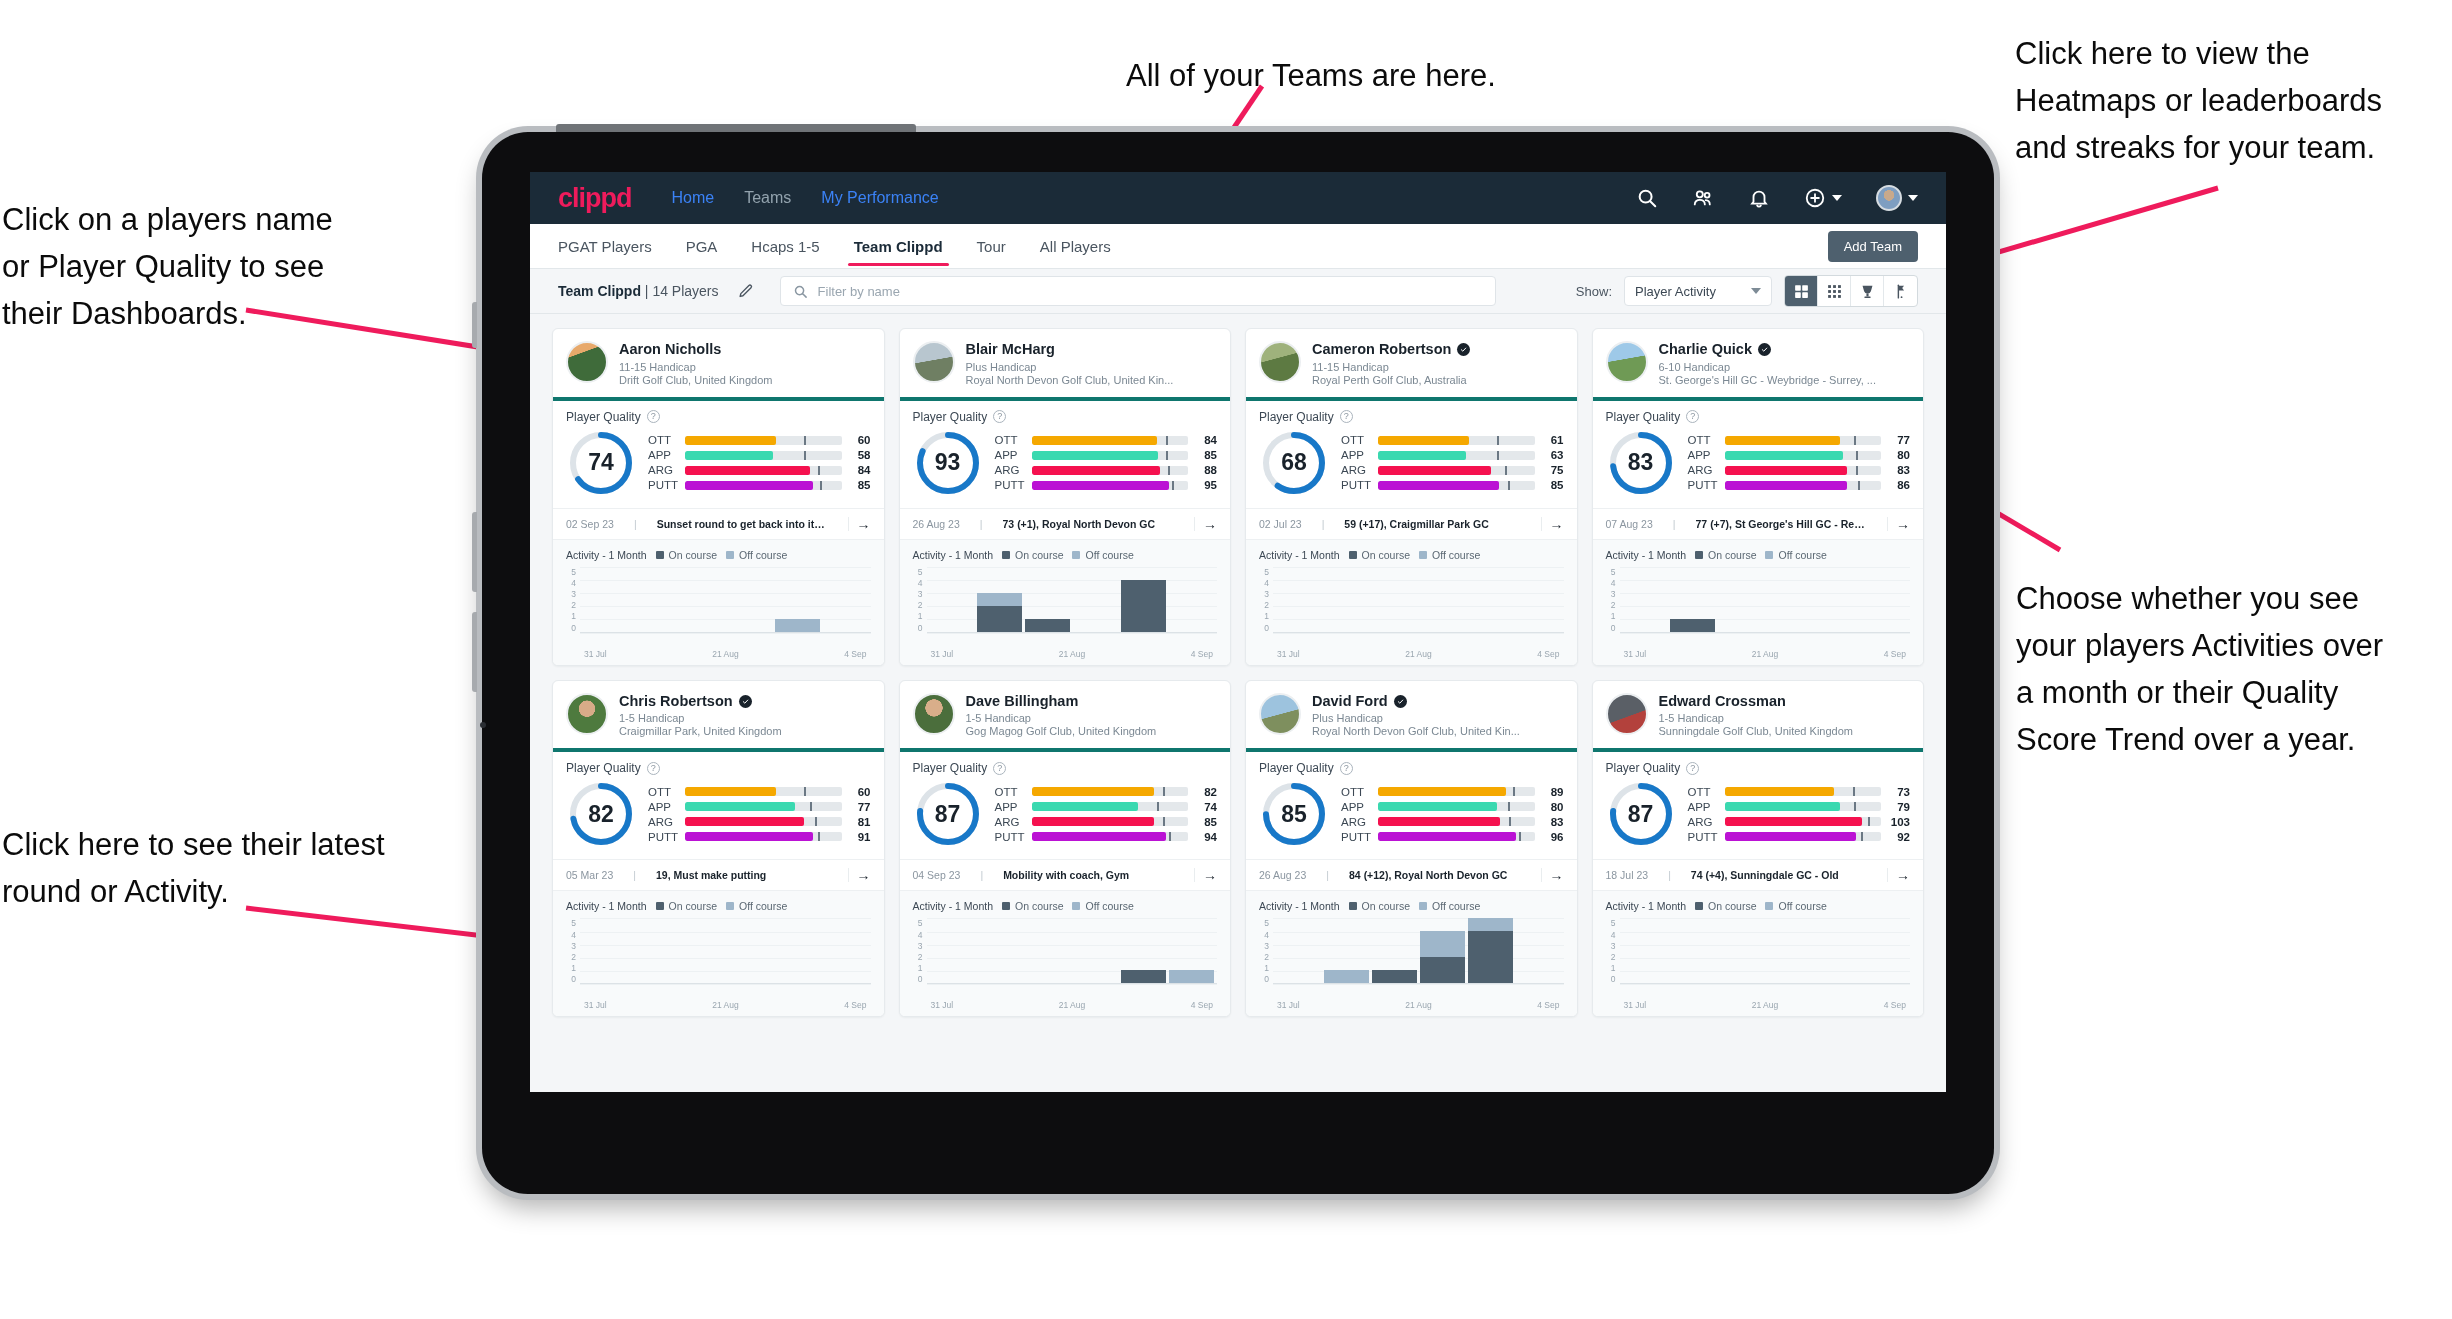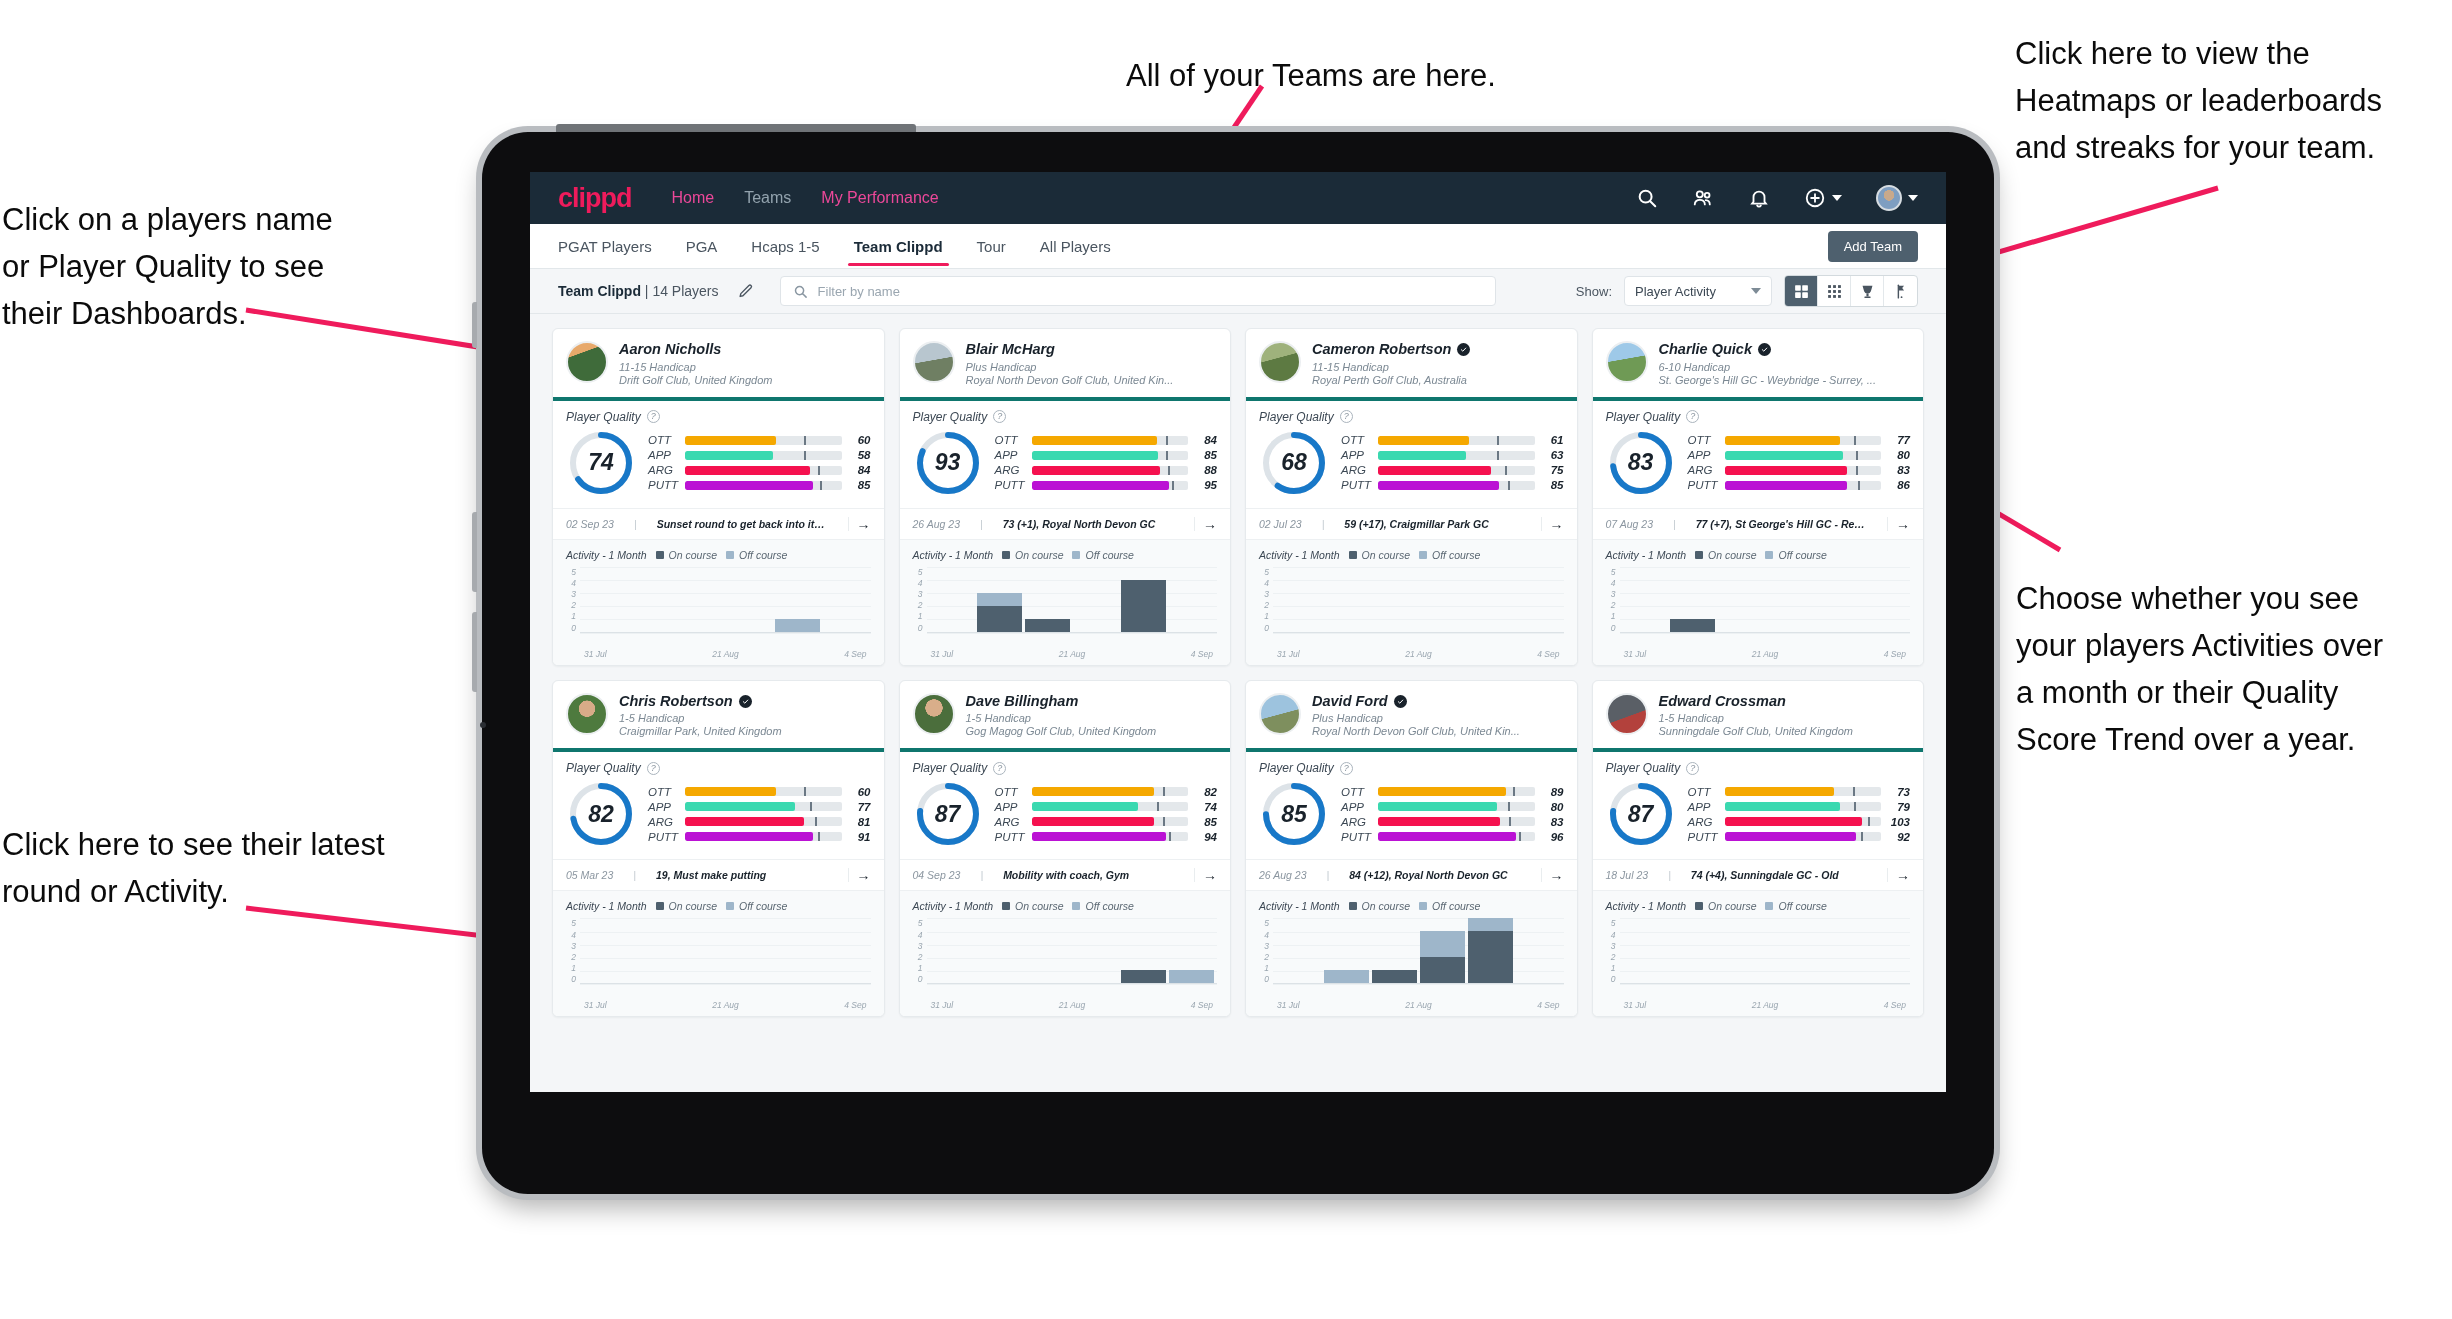--- a/index.html
+++ b/index.html
@@ -52,21 +52,21 @@
     overflow: hidden;
   }
 
   
   .navbar {
     height: 52px; background: #1b2b38;
     display: flex; align-items: center; padding: 0 28px;
   }
   .logo { color:#ef1b5c; font-size:27px; font-weight:700; letter-spacing:-1px; font-family:Liberation Sans, sans-serif; }
   .navlinks { display:flex; align-items:center; gap:30px; margin-left:40px; }
-  .navlink { color:#ec4899; font-size:16px; }
+  .navlink { color:#3b82f6; font-size:16px; }
   .navlink.dim { color:#93a3ae; }
   .nav-right { margin-left:auto; display:flex; align-items:center; gap:34px; }
   .nic { width:22px; height:22px; color:#ffffff; display:block; }
   .nic svg { width:100%; height:100%; display:block; }
   .plus-wrap, .avatar-wrap { display:flex; align-items:center; gap:6px; }
   .caret { width:0;height:0;border-left:5px solid transparent;border-right:5px solid transparent;border-top:6px solid #ffffff; }
   .avatar-sm { width:26px;height:26px;border-radius:50%;background:
       radial-gradient(circle at 50% 38%, #c9a98b 0 30%, #7e9ec1 31% 100%);
       border:2px solid #d7dde2; }
 
@@ -106,21 +106,21 @@
   .select .chev { margin-left:auto; width:0;height:0;border-left:5px solid transparent;border-right:5px solid transparent;border-top:6px solid #7d8b96; }
   .viewtoggle { display:flex; border:1px solid #d3dade; border-radius:4px; overflow:hidden; background:#fff; }
   .vt { width:33px; height:30px; display:flex; align-items:center; justify-content:center; border-right:1px solid #e3e8eb; color:#4a5560; }
   .vt:last-child { border-right:none; }
   .vt.active { background:#4e606e; color:#ffffff; }
   .vt svg { width:17px; height:17px; display:block; }
 
   
   .grid {
     padding:14px 22px 0 22px;
-    display:grid; grid-template-columns: repeat(4, 1fr); gap:14px;font-style:italic;
+    display:grid; grid-template-columns: repeat(4, 1fr); gap:14px;
   }
   .card {
     background:#ffffff; border:1px solid #e6eaed; border-radius:6px; overflow:hidden;
     box-shadow:0 1px 2px rgba(20,30,40,.05);
   }
   .card-head { display:flex; gap:11px; padding:12px 13px 11px; align-items:flex-start; }
   .avatar {
     width:42px;height:42px;border-radius:50%;flex:0 0 42px;border:2px solid #eceff1; background-size:cover;
   }
   .pname { font-size:14.5px; font-weight:700; color:#19222b; display:flex; align-items:center; gap:6px; line-height:1.15; }

